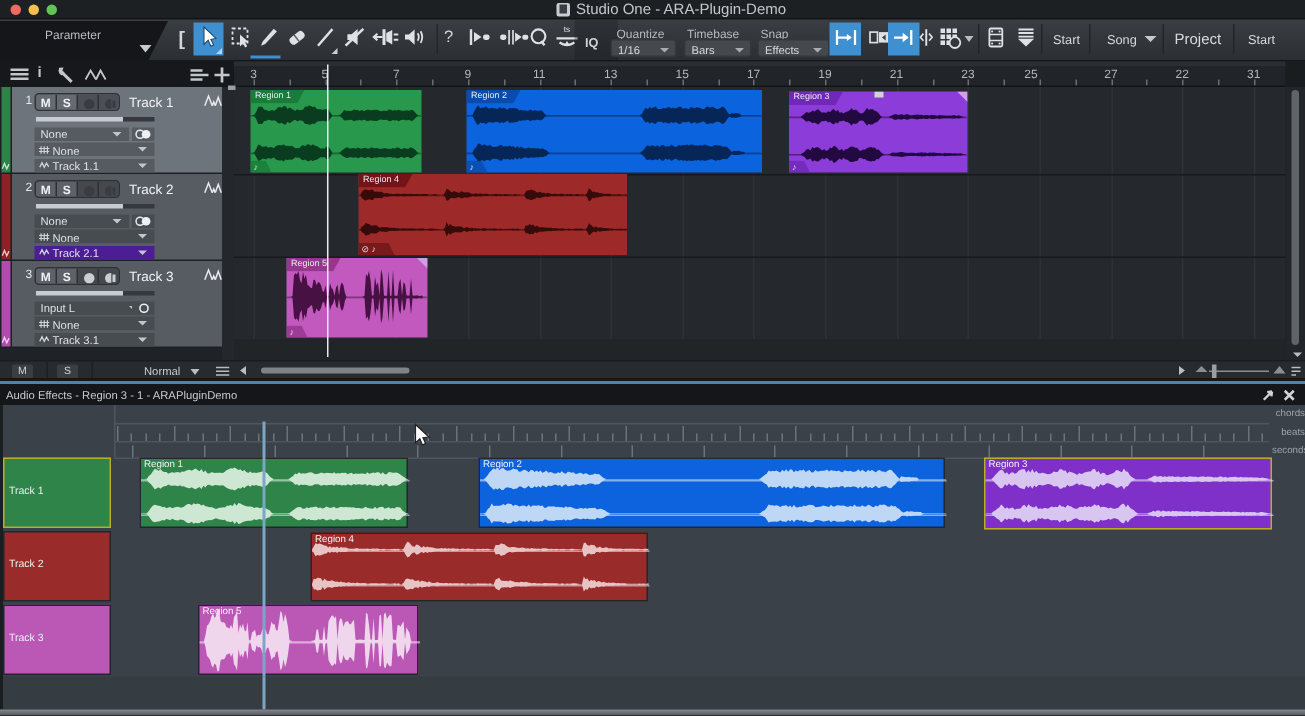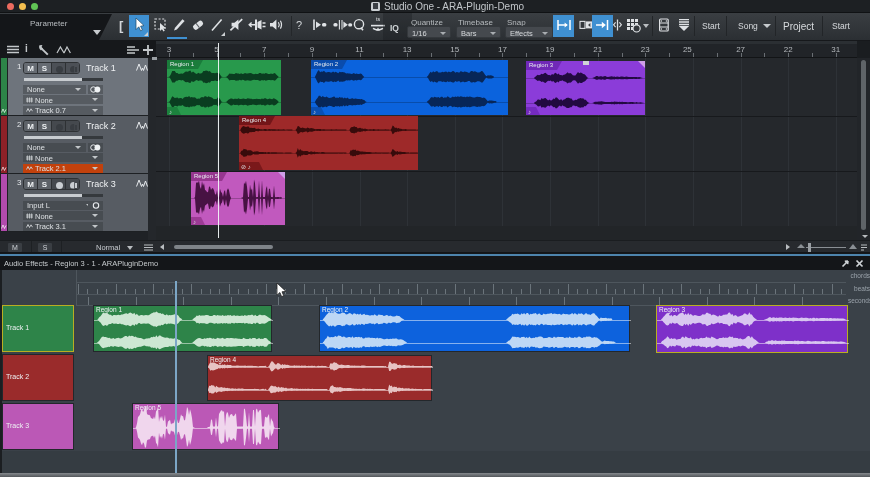--- a/index.html
+++ b/index.html
@@ -379,21 +379,21 @@
         <svg class="ab" style="left:3px;top:1.5px" width="7" height="6" viewBox="0 0 7 6">
           <path d="M1.4,0.5 L1.4,5.5 M3.5,0.5 L3.5,5.5 M5.6,0.5 L5.6,5.5 M0,2 L7,2 M0,4 L7,4" stroke="#cfd3d6" stroke-width="0.8"></path>
         </svg>
         <div class="ab" style="left:12px;top:0.5px;font-size:7.5px;color:#dde0e3">None</div>
         <div class="ab" style="right:5px;top:3px;width:0;height:0;border-left:3px solid transparent;border-right:3px solid transparent;border-top:3.5px solid #c2c6c9"></div>
       </div>
       <div class="ab" style="left:15px;top:47.5px;width:80px;height:9px;background:#565b61">
         <svg class="ab" style="left:3px;top:1.5px" width="7" height="6" viewBox="0 0 7 6">
           <path d="M0.5,4.5 L2,1.5 L3.5,4.5 L5,1.8 L6.5,4.2" stroke="#cfd3d6" stroke-width="0.9" fill="none"></path>
         </svg>
-        <div class="ab" style="left:12px;top:0.5px;font-size:7.5px;color:#dde0e3">Track 0.7</div>
+        <div class="ab" style="left:12px;top:0.5px;font-size:7.5px;color:#dde0e3">Track 1.1</div>
         <div class="ab" style="right:5px;top:3px;width:0;height:0;border-left:3px solid transparent;border-right:3px solid transparent;border-top:3.5px solid #c2c6c9"></div>
       </div>
     </div>
   </div>
 <div class="ab" style="left:0;top:116px;width:156px;height:58px;background:#1d2023">
     <div class="ab" style="left:1px;top:0px;width:6px;height:57px;background:#8e2127">
       <svg class="ab" style="left:0px;bottom:1px" width="6" height="7" viewBox="0 0 6 7">
         <path d="M0.5,5.5 L2,2 L3.5,5.5 L5,2.4" stroke="rgba(255,255,255,0.75)" stroke-width="0.9" fill="none"></path>
       </svg>
     </div>
@@ -426,21 +426,21 @@
           <circle cx="7.4" cy="3.5" r="2.9" fill="#eef1f3"></circle>
         </svg>
       </div>
       <div class="ab" style="left:15px;top:37px;width:80px;height:9px;background:#474c51">
         <svg class="ab" style="left:3px;top:1.5px" width="7" height="6" viewBox="0 0 7 6">
           <path d="M1.4,0.5 L1.4,5.5 M3.5,0.5 L3.5,5.5 M5.6,0.5 L5.6,5.5 M0,2 L7,2 M0,4 L7,4" stroke="#cfd3d6" stroke-width="0.8"></path>
         </svg>
         <div class="ab" style="left:12px;top:0.5px;font-size:7.5px;color:#dde0e3">None</div>
         <div class="ab" style="right:5px;top:3px;width:0;height:0;border-left:3px solid transparent;border-right:3px solid transparent;border-top:3.5px solid #c2c6c9"></div>
       </div>
-      <div class="ab" style="left:15px;top:47.5px;width:80px;height:9px;background:#c2410c">
+      <div class="ab" style="left:15px;top:47.5px;width:80px;height:9px;background:#4c1d95">
         <svg class="ab" style="left:3px;top:1.5px" width="7" height="6" viewBox="0 0 7 6">
           <path d="M0.5,4.5 L2,1.5 L3.5,4.5 L5,1.8 L6.5,4.2" stroke="#cfd3d6" stroke-width="0.9" fill="none"></path>
         </svg>
         <div class="ab" style="left:12px;top:0.5px;font-size:7.5px;color:#dde0e3">Track 2.1</div>
         <div class="ab" style="right:5px;top:3px;width:0;height:0;border-left:3px solid transparent;border-right:3px solid transparent;border-top:3.5px solid #c2c6c9"></div>
       </div>
     </div>
   </div>
 <div class="ab" style="left:0;top:174px;width:156px;height:58px;background:#1d2023">
     <div class="ab" style="left:1px;top:0px;width:6px;height:57px;background:#b24bad">

